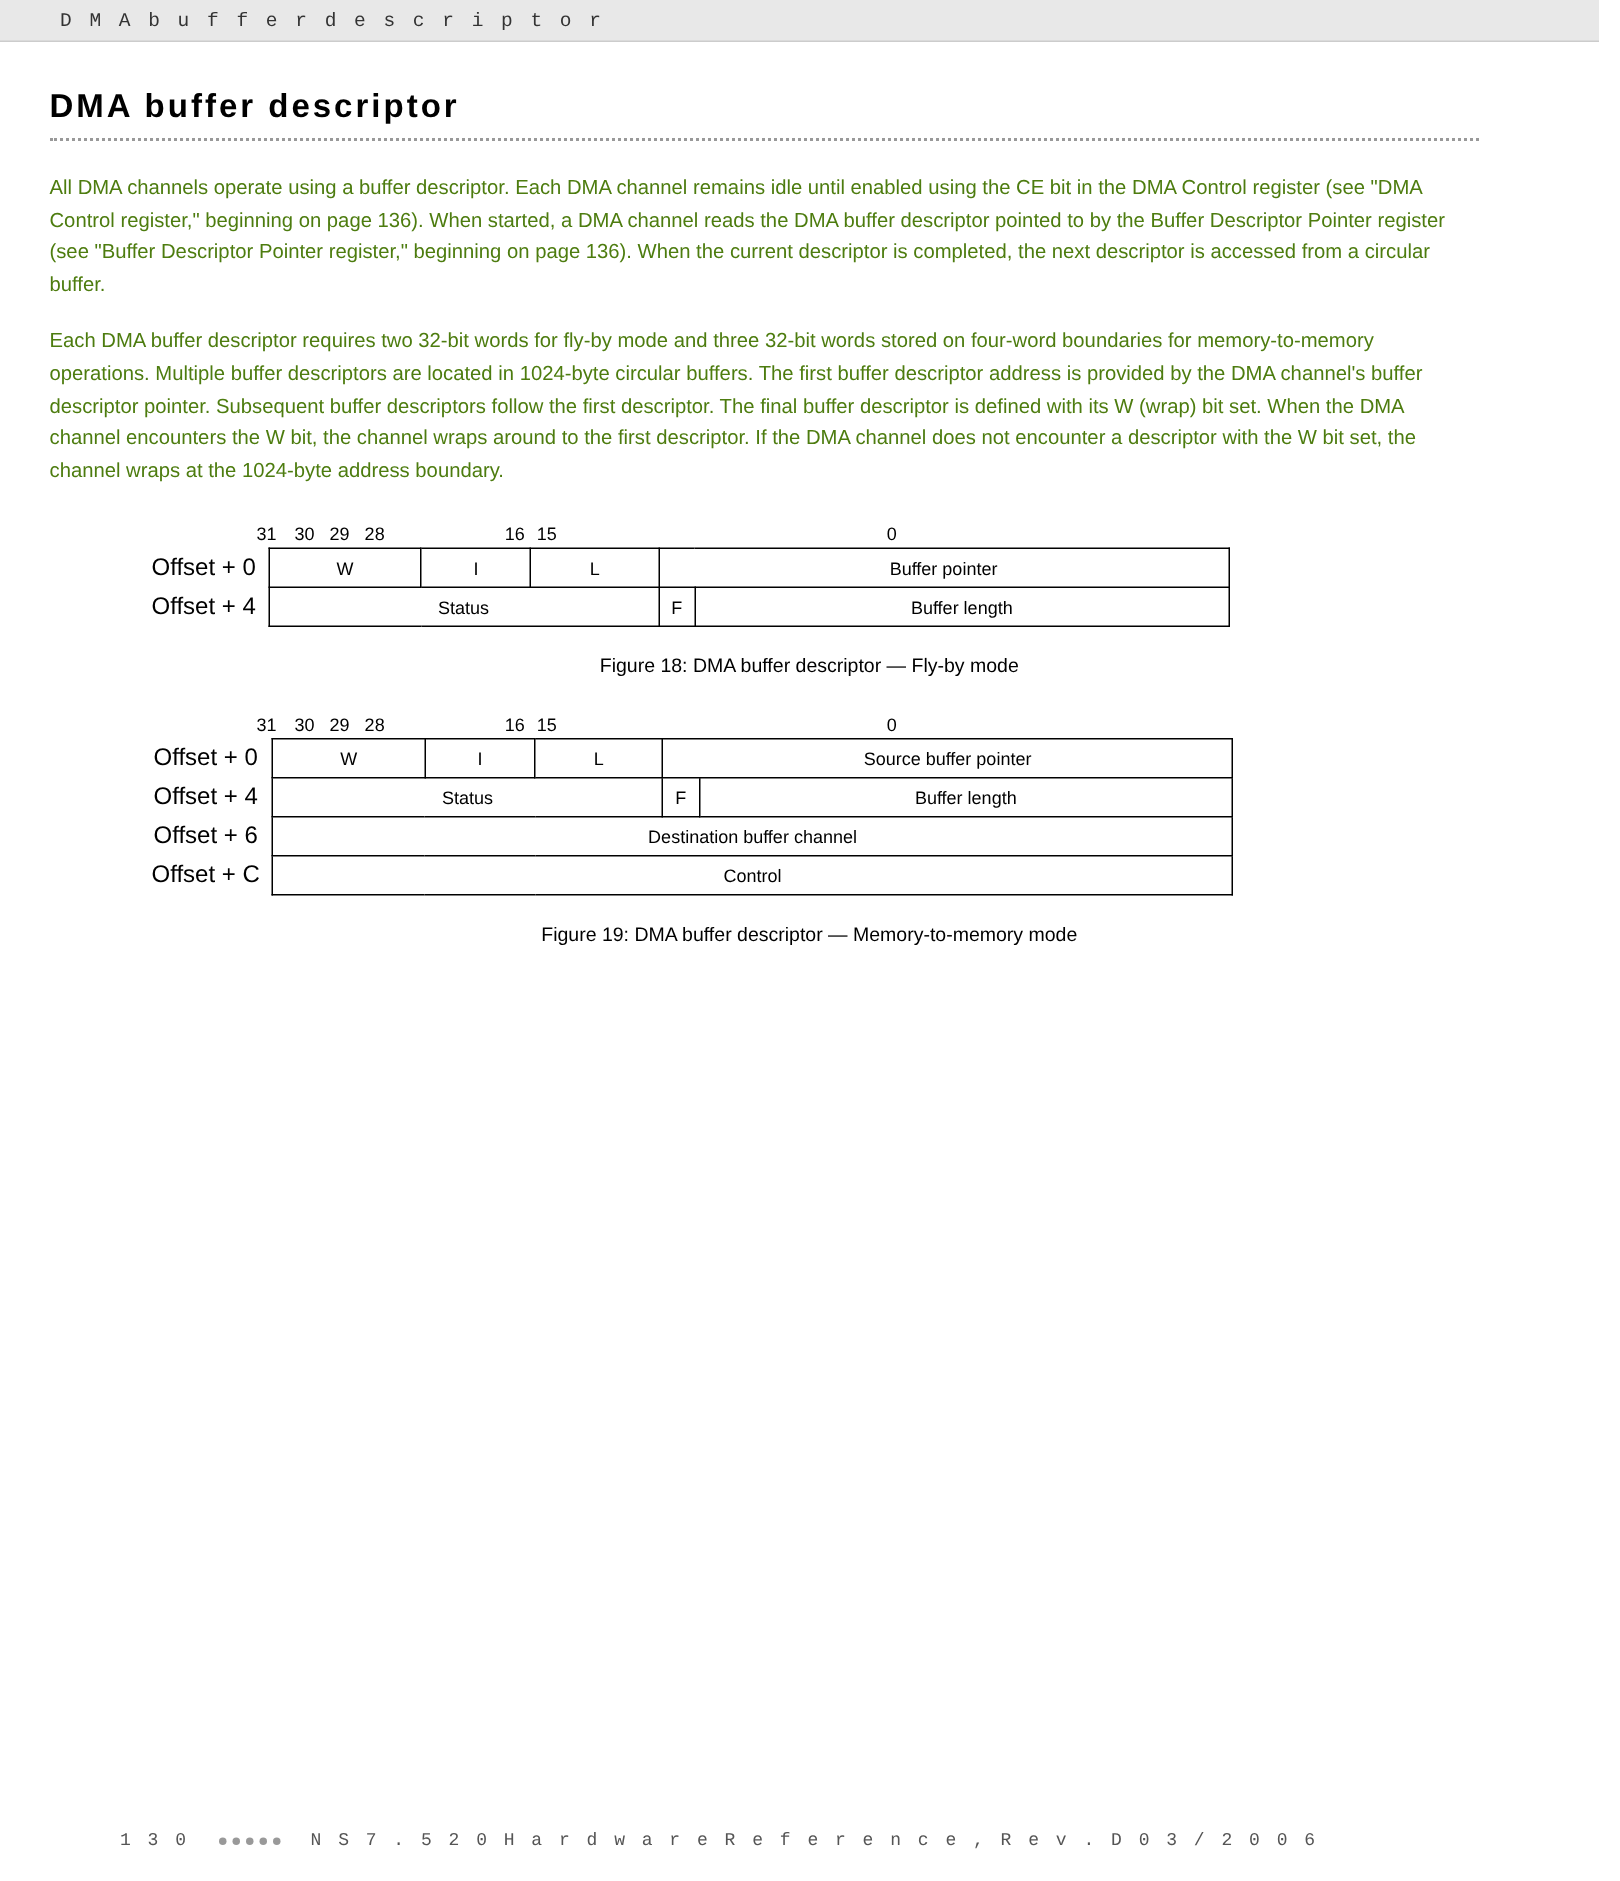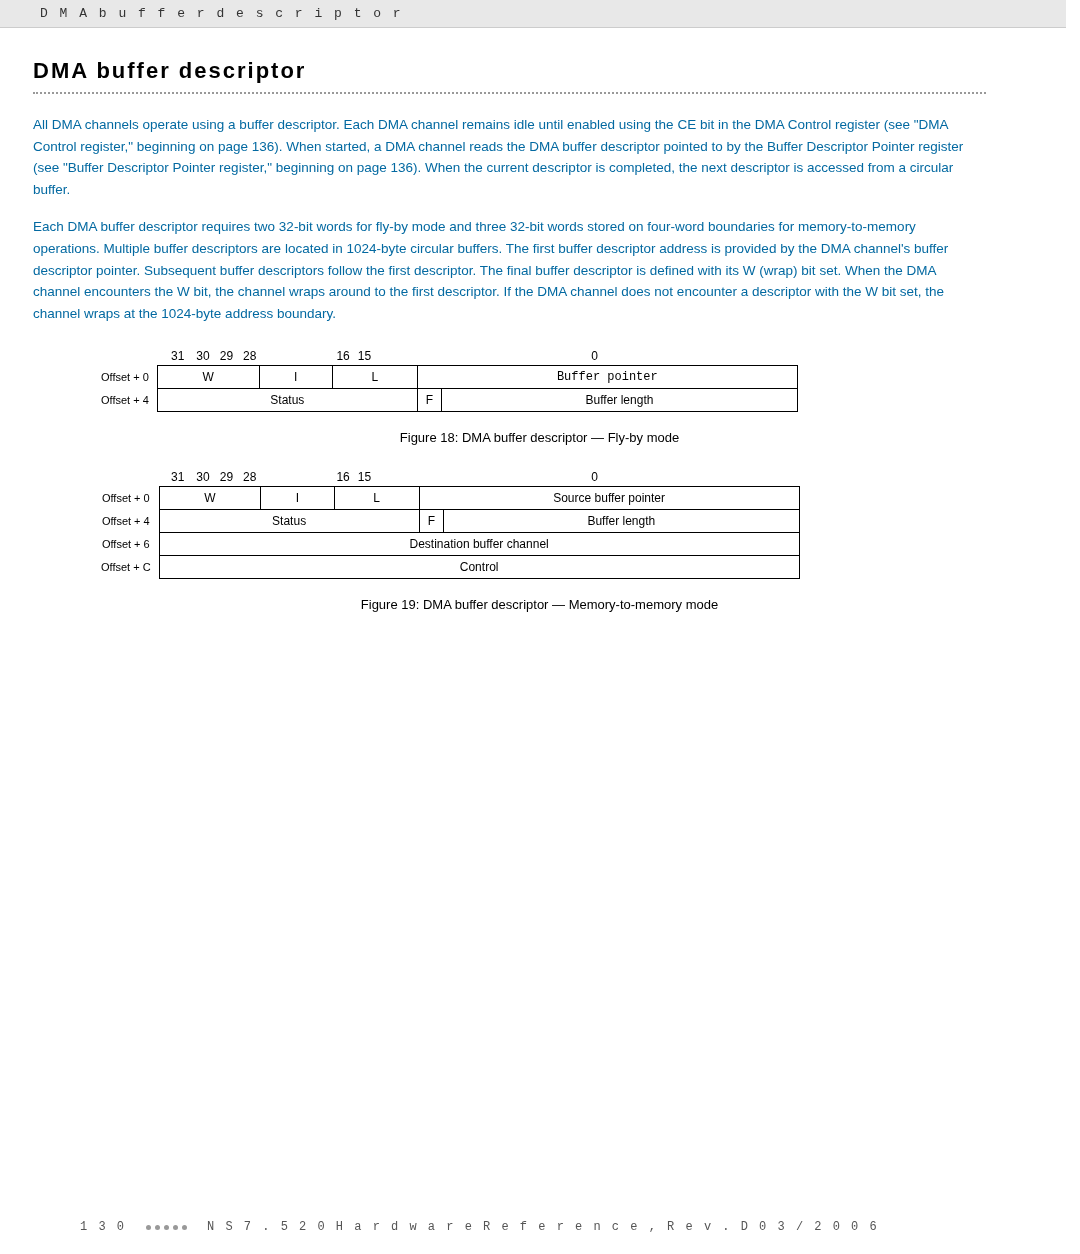--- a/index.html
+++ b/index.html
@@ -54,21 +54,21 @@
       border-top: 2px dotted #999;
       margin-bottom: 20px;
     }
 
     
     .body-text {
       font-family: Arial, Helvetica, sans-serif;
       font-size: 13.5px;
       line-height: 1.6;
       margin-bottom: 16px;
-      color: #0369a1;
+      color: #4d7c0f;
     }
 
     
     .figure-section {
       margin: 25px 0 10px 60px;
     }
 
     .register-table {
       border-collapse: collapse;
       font-family: Arial, Helvetica, sans-serif;
@@ -79,21 +79,21 @@
       border: 1px solid #000;
       padding: 4px 8px;
       text-align: center;
       white-space: nowrap;
     }
 
     .offset-label {
       border: none !important;
       text-align: right;
       padding-right: 6px;
-      font-size: 11px;
+      font-size: 16px;
       font-family: Arial, Helvetica, sans-serif;
     }
 
     .cell-w { width: 22px; font-weight: normal; }
     .cell-i { width: 18px; }
     .cell-l { width: 18px; }
     .cell-f { width: 18px; }
 
     .figure-caption {
       font-family: Arial, Helvetica, sans-serif;
@@ -162,21 +162,21 @@
         <span style="margin-left:220px;">0</span>
       </div>
 
       <table class="register-table">
         <tbody>
             <tr>
           <td class="offset-label">Offset +  0</td>
           <td class="cell-w">W</td>
           <td class="cell-i">I</td>
           <td class="cell-l">L</td>
-          <td colspan="2" style="min-width:380px;font-family:Liberation Mono, monospace;">Buffer pointer</td>
+          <td colspan="2" style="min-width:380px;">Buffer pointer</td>
         </tr>
         <tr>
           <td class="offset-label">Offset +  4</td>
           <td colspan="3" style="min-width:260px;">Status</td>
           <td class="cell-f">F</td>
           <td style="min-width:200px;">Buffer length</td>
         </tr>
       </tbody>
         </table>
 

